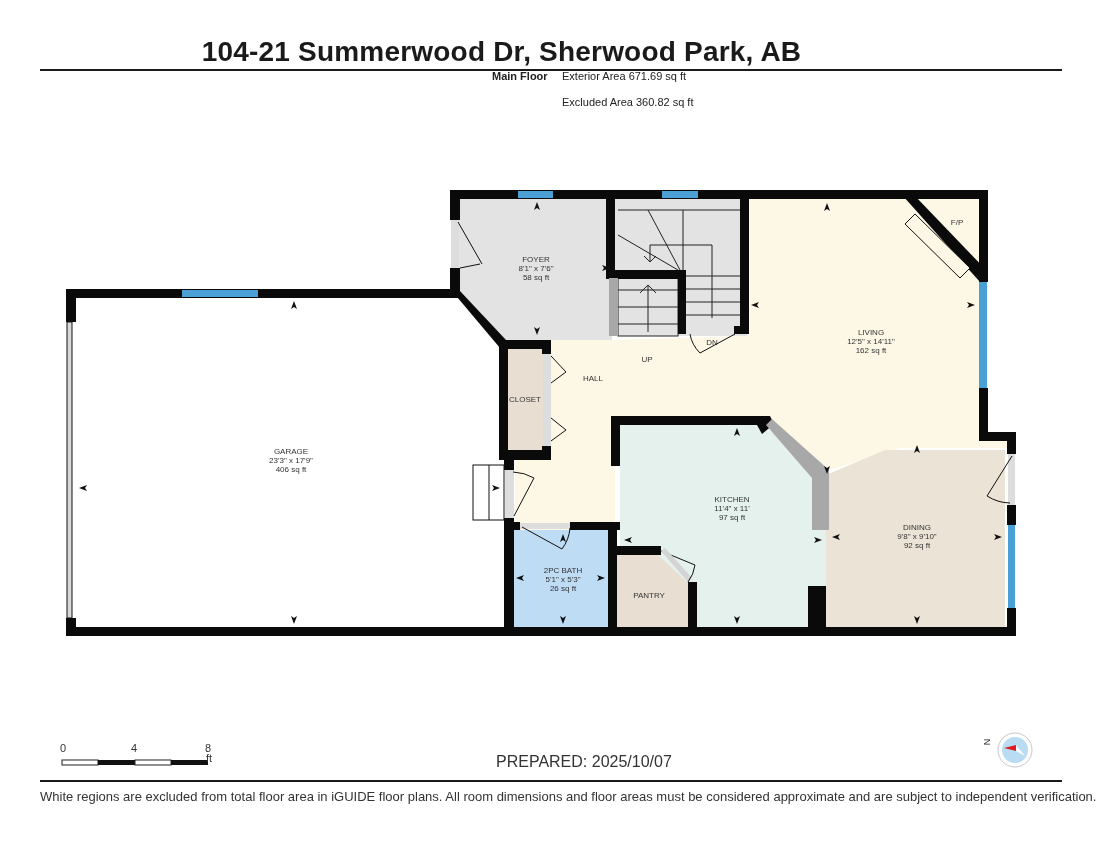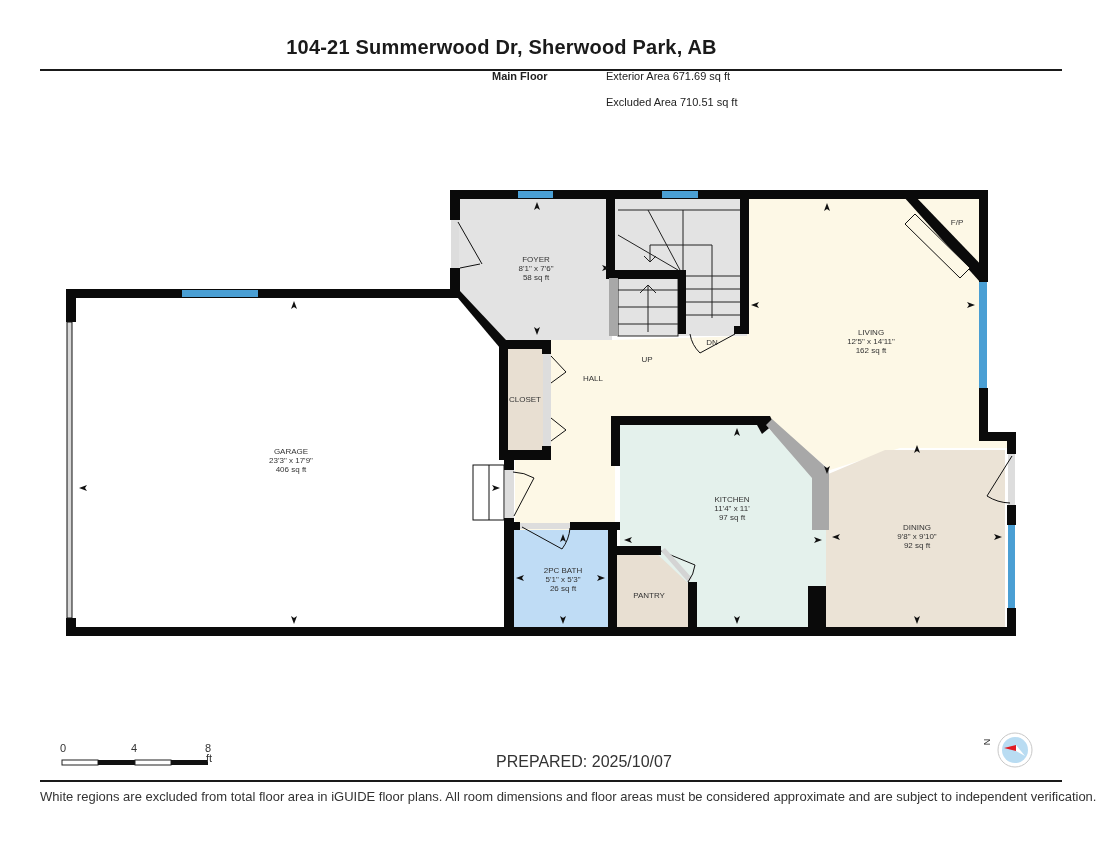--- a/index.html
+++ b/index.html
@@ -1,39 +1,39 @@
 <!DOCTYPE html>
 <html><head>
 <meta charset="utf-8">
 <style>
   html, body { margin: 0; padding: 0; background: #ffffff; }
   body { width: 1100px; height: 850px; position: relative; overflow: hidden; font-family: "Liberation Sans", sans-serif; color: #222; }
-  .title { position: absolute; left: 0; top: 36px; width: 1003px; text-align: center; font-size: 20px; font-weight: bold; color: #1a1a1a; letter-spacing: 0.2px; }
+  .title { position: absolute; left: 0; top: 36px; width: 1003px; text-align: center; font-size: 28px; font-weight: bold; color: #1a1a1a; letter-spacing: 0.2px; }
   .title-rule { position: absolute; left: 40px; top: 69px; width: 1022px; height: 2px; background: #1a1a1a; }
   .floor-info { position: absolute; top: 70px; font-size: 11px; color: #222; }
   .floor-label { left: 492px; font-weight: bold; }
-  .area-line { left: 562px; margin-left: 44px; }
+  .area-line { left: 562px; }
   .area-line.l2 { top: 96px; }
   svg.plan { position: absolute; left: 0; top: 0; }
   .room-label { font-family: "Liberation Sans", sans-serif; font-size: 8px; fill: #333; text-anchor: middle; }
   .scale { position: absolute; left: 60px; top: 742px; }
   .scale-num { position: absolute; font-size: 11px; color: #333; top: 0; }
   .prepared { position: absolute; left: 496px; top: 753px; font-size: 16px; color: #333; }
   .bottom-rule { position: absolute; left: 40px; top: 780px; width: 1022px; height: 2px; background: #1a1a1a; }
   .disclaimer { position: absolute; left: 40px; top: 789px; font-size: 13px; color: #333; }
   .compass { position: absolute; left: 996px; top: 731px; width: 38px; height: 38px; }
 </style>
 </head>
 <body>
 
 <div class="title">104-21 Summerwood Dr, Sherwood Park, AB</div>
 <div class="title-rule"></div>
 <div class="floor-info floor-label">Main Floor</div>
 <div class="floor-info area-line">Exterior Area 671.69 sq ft</div>
-<div class="floor-info area-line l2">Excluded Area 710.51 sq ft</div>
+<div class="floor-info area-line l2">Excluded Area 360.82 sq ft</div>
 
 <svg class="plan" width="1100" height="850" viewBox="0 0 1100 850">
   <defs>
     <marker id="arr" viewBox="0 0 10 10" refX="5" refY="5" markerWidth="6" markerHeight="6" orient="auto">
         <path d="M0,0 L10,5 L0,10 L3,5 z" fill="#111"></path>
       </marker>
   </defs>
 
   <g>
 

